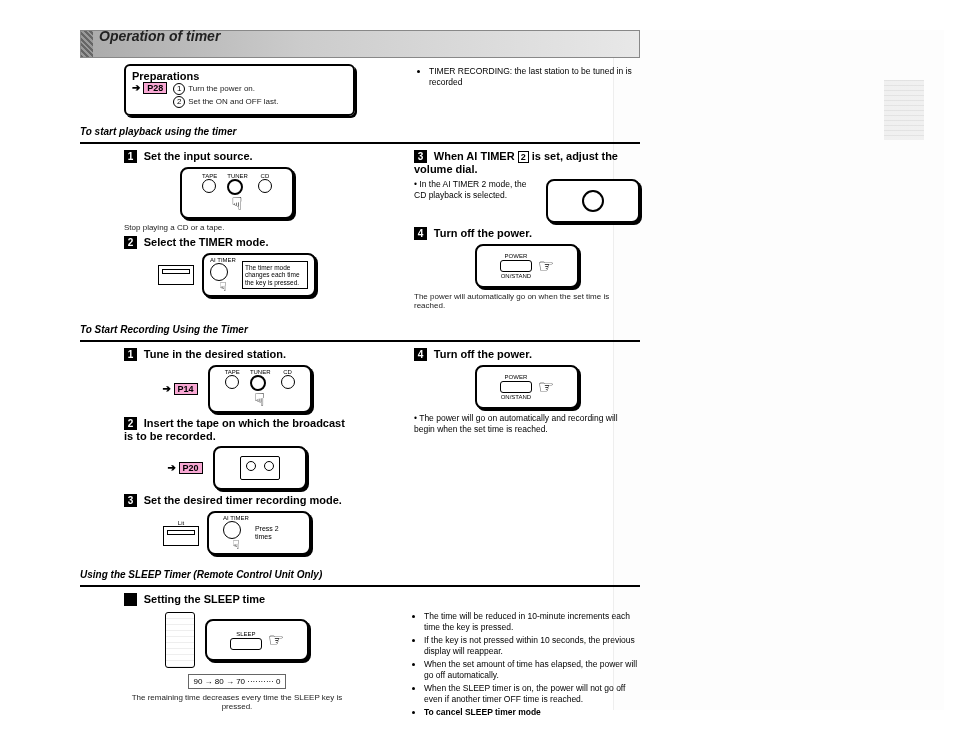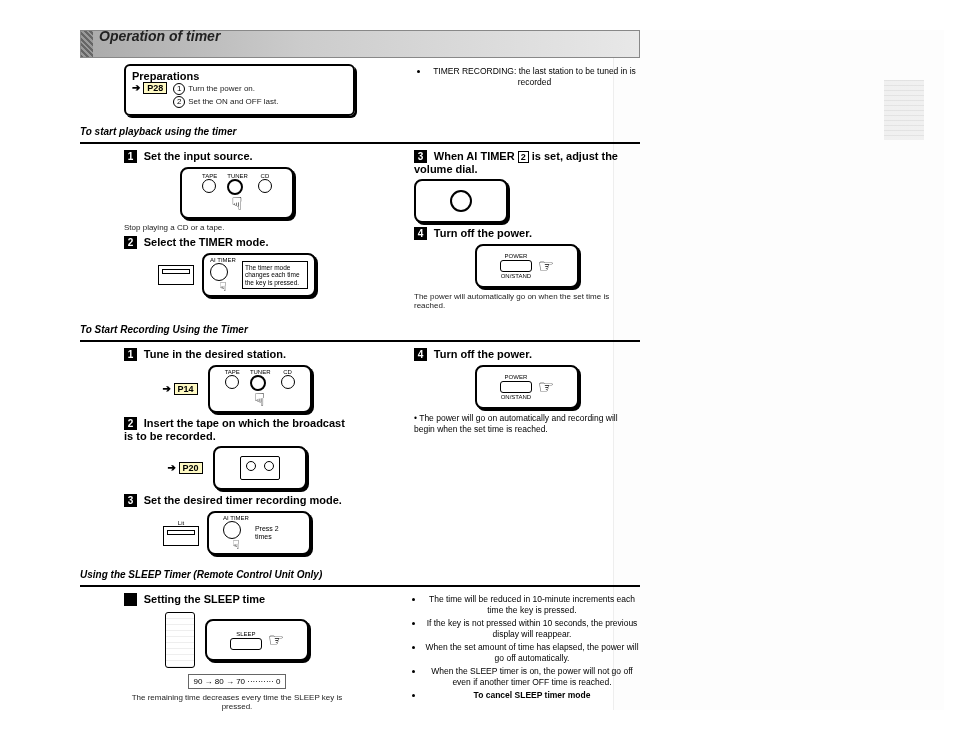--- a/index.html
+++ b/index.html
@@ -48,21 +48,21 @@
   .col { flex: 1; padding-left: 44px; }
   .prep-box {
     border: 2px solid #000;
     border-radius: 6px;
     padding: 4px 6px 6px 6px;
     box-shadow: 2px 2px 0 #000;
     width: 215px;
   }
   .prep-title { font-weight: bold; font-size: 11px; }
   .prep-row { display:flex; align-items:flex-start; gap:6px; }
-  .pg-ref { display:inline-block; border:1px solid #000; padding:0 3px; font-weight:bold; font-size:9px; background:#fef9c3;}
+  .pg-ref { display:inline-block; border:1px solid #000; padding:0 3px; font-weight:bold; font-size:9px; background:#f9a8d4;}
   .arrow { font-weight:bold; }
   .circ { display:inline-block; border:1px solid #000; border-radius:50%; width:10px; height:10px; line-height:10px; text-align:center; font-size:8px; margin-right:3px;}
   .section-head {
     font-size: 10px;
     font-style: italic;
     font-weight: bold;
     border-bottom: 2px solid #000;
     margin: 10px 0 6px 0;
     padding-bottom:5px;
   }
@@ -86,21 +86,21 @@
     display:flex; align-items:center; justify-content:center;
     gap:6px;
   }
   .knob { width:12px;height:12px;border:1.5px solid #000;border-radius:50%; }
   .knob.big { width:18px;height:18px;border:2px solid #000; }
   .hand { font-size:18px; line-height:1; }
   .tiny-label { font-size:6px; text-align:center; }
   .btn-rect { border:1.5px solid #000; border-radius:3px; width:30px; height:10px; position:relative; background:#fff;}
   .pwr-box { display:flex; flex-direction:column; align-items:center; gap:1px;}
   .small-text { font-size:8.5px; line-height:1.3; }
-  .bullet-list { padding-left:10px; margin:1px 0;text-align:center; }
+  .bullet-list { padding-left:10px; margin:18px 0; }
   .bullet-list li { font-size:8.5px; line-height:1.3; margin-bottom:2px; list-style: disc;}
   .seq { font-size:8px; border:1px solid #666; padding:2px 4px; display:inline-block;}
   .remote-ctl {
     width:28px; height:54px; border:1.5px solid #000; border-radius:3px;
     background: repeating-linear-gradient(#fff,#fff 5px,#eee 5px,#eee 6px);
   }
   .cassette { width:38px; height:22px; border:1.5px solid #000; border-radius:2px; position:relative;}
   .cassette:before, .cassette:after{content:"";position:absolute;width:8px;height:8px;border:1.5px solid #000;border-radius:50%;top:4px;}
   .cassette:before{left:5px;} .cassette:after{right:5px;}
   .device-outline {
@@ -204,20 +204,21 @@
     </div>
 
     <div class="col">
 
       <div class="step">
         <span class="step-num">3</span>
         <span class="step-title">
           <span>When AI TIMER </span><span class="inline-kb">2</span><span> is set, adjust the volume dial.</span>
         </span>
         <div style="display:flex;align-items:flex-start;gap:8px;margin:4px 0;">
+          <div class="small-text" style="flex:1;">• <span>In the AI TIMER 2 mode, the CD playback is selected.</span></div>
           <div class="illus" style="width:90px;height:40px;">
             <div class="knob big"></div>
           </div>
         </div>
       </div>
 
       <div class="step">
         <span class="step-num">4</span>
         <span class="step-title">Turn off the power.</span>
         <div style="display:flex;justify-content:center;margin:4px 0;">

